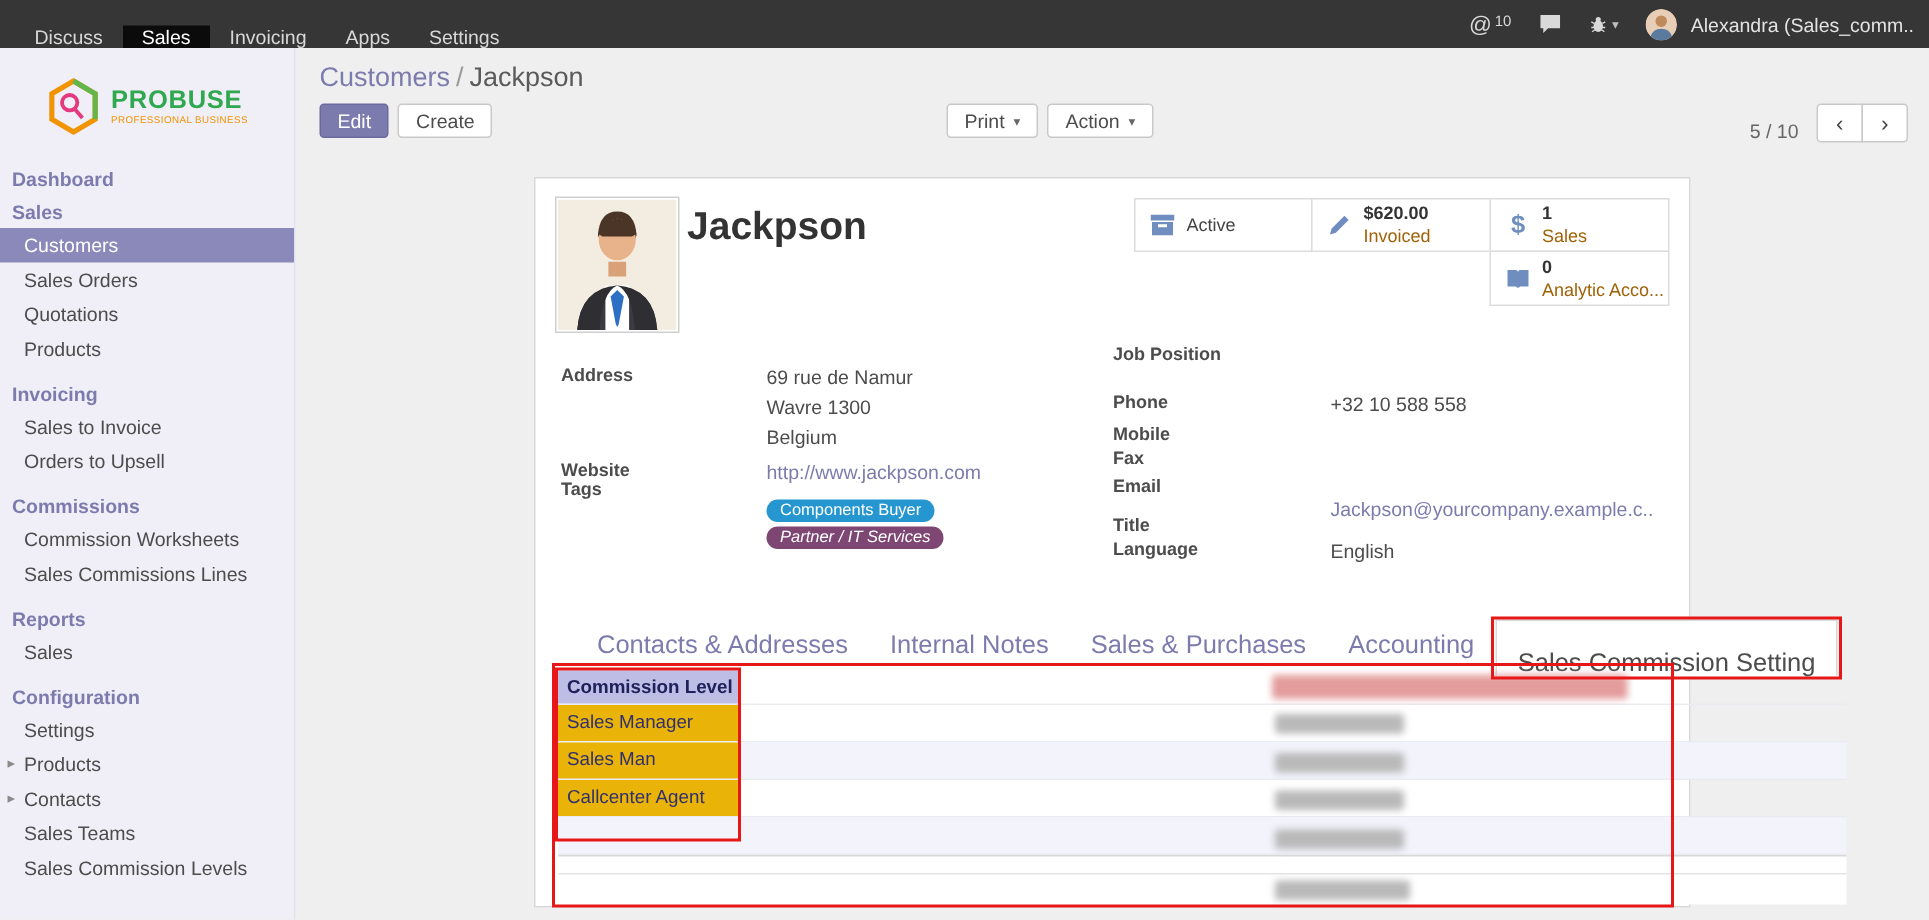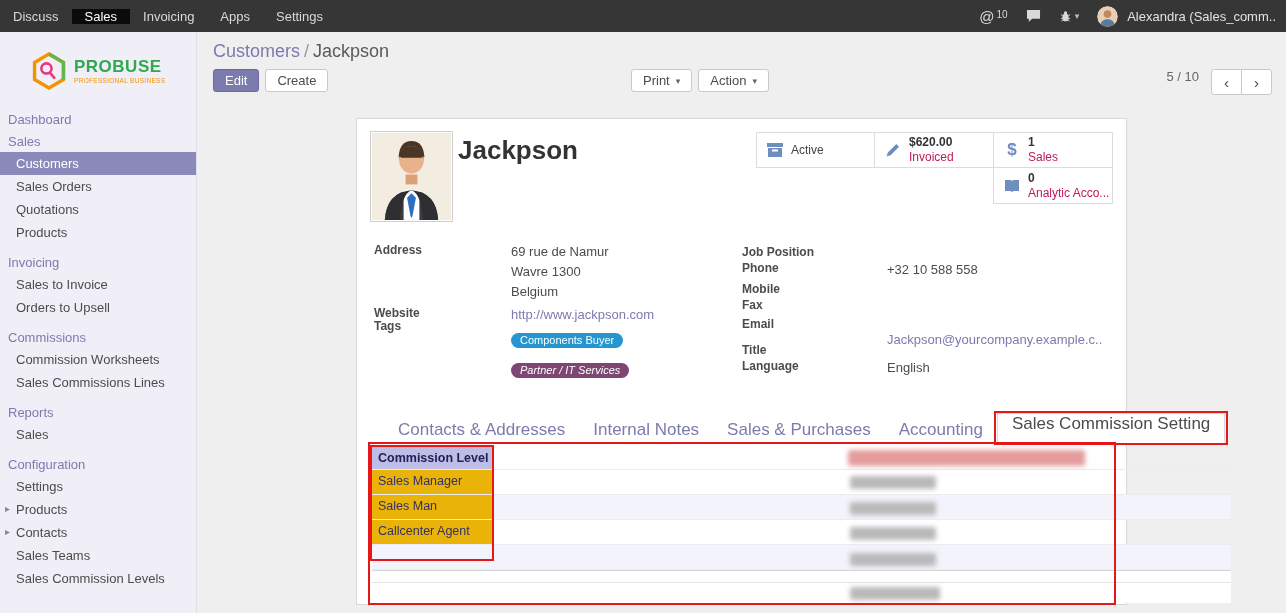--- a/index.html
+++ b/index.html
@@ -1,88 +1,88 @@
 <!DOCTYPE html>
 <html><head>
 <meta charset="utf-8">
 <style>
   *{box-sizing:border-box;margin:0;padding:0}
   html,body{width:1286px;height:613px}
   body{font-family:"Liberation Sans",sans-serif;background:#efeff0;position:relative;overflow:hidden;font-size:13px;color:#4c4c4c}
 
   
   .topbar{position:absolute;top:0;left:0;width:1286px;height:32px;background:#363636;display:flex;align-items:stretch;color:#d9d9d9;z-index:30}
-  .tb-menus{display:flex;align-items:center;}
+  .tb-menus{display:flex;align-items:flex-end;padding-left:10px}
   .tb-item{display:flex;align-items:center;padding:0 13px;cursor:pointer}
   .tb-item.active{background:#0b0b0b;color:#fff}
   .tb-right{margin-left:auto;display:flex;align-items:center;gap:18px;padding-right:10px}
   .tb-mention{display:flex;align-items:flex-start;gap:2px;cursor:pointer}
   .tb-mention .at{font-size:15px;line-height:15px}
   .tb-mention .cnt{font-size:10px}
   .tb-icon{display:flex;align-items:center;gap:3px;cursor:pointer}
   .dd-caret::after{content:"▾";font-size:9px;color:#bdbdbd}
   .tb-user{display:flex;align-items:center;gap:9px;cursor:pointer}
   .tb-user .uname{max-width:158px;white-space:nowrap;overflow:hidden;color:#e3e3e3}
 
   
   .sidebar{position:absolute;top:32px;left:0;width:197px;height:581px;background:#f0eef7;border-right:1px solid #e2dfec}
   .logo{display:flex;align-items:center;gap:8px;padding:20px 6px 12px 32px;cursor:pointer}
   .logo-title{font-size:17px;font-weight:bold;color:#2fa84f;letter-spacing:.5px;line-height:1}
   .logo-sub{font-size:6.5px;color:#f29400;letter-spacing:.3px;margin-top:2px}
   .side-menu{padding-top:6px}
-  .side-heading{font-weight:normal;color:#7c7bad;padding:4px 8px 3px;cursor:pointer}
+  .side-heading{font-weight:bold;color:#7c7bad;padding:4px 8px 3px;cursor:pointer}
   .side-heading.mt{margin-top:7px}
   .side-item{padding:4px 8px 4px 16px;cursor:pointer;position:relative;white-space:nowrap}
   .side-item.selected{background:#8a89ba;color:#fff}
   .side-item .caret{position:absolute;left:5px;top:5px;color:#8a8a8a;font-size:10px}
 
   
   .main{position:absolute;top:32px;left:197px;width:1089px;height:581px;background:#efeff0}
   .breadcrumb{position:absolute;left:16px;top:9px;font-size:18px;color:#7c7bad}
   .breadcrumb .sep{color:#9a9a9a;margin:0 4px}
   .breadcrumb .current{color:#5a5a5a}
   .btn{display:inline-flex;align-items:center;border:1px solid #c9c9c9;background:#fff;color:#4c4c4c;font-size:13px;padding:3px 11px;border-radius:3px;cursor:pointer}
   .btn.primary{background:#7c7bad;border-color:#6b6a9e;color:#fff}
   .cp-left{position:absolute;left:16px;top:37px;display:flex;gap:6px}
   .cp-center{position:absolute;left:434px;top:37px;display:flex;gap:6px}
   .dd::after{content:"▾";font-size:9px;margin-left:6px;color:#666}
-  .pager{position:absolute;right:14px;top:37px;display:flex;align-items:flex-start;gap:12px}
+  .pager{position:absolute;right:14px;top:37px;display:flex;align-items:flex-end;gap:12px}
   .pager-val{color:#666;cursor:pointer}
   .pager-btns{display:flex}
   .pbtn{width:31px;height:26px;border:1px solid #c9c9c9;background:#fff;display:flex;align-items:center;justify-content:center;color:#444;cursor:pointer;font-size:15px}
   .pbtn.prev{border-radius:3px 0 0 3px}
   .pbtn.next{border-radius:0 3px 3px 0;margin-left:-1px}
   .pbtn.prev::before{content:"‹"}
   .pbtn.next::before{content:"›"}
 
   
   .sheet{position:absolute;left:159px;top:86px;width:771px;height:487px;background:#fff;border:1px solid #d8d8d8}
   .photo{position:absolute;left:13px;top:12px;width:83px;height:91px;border:1px solid #cfcfcf;background:#fff;padding:1px;cursor:pointer}
   .photo svg{display:block;width:100%;height:100%}
   .rec-title{position:absolute;left:101px;top:16px;font-size:26px;font-weight:600;color:#333}
 
   .stats{position:absolute;right:13px;top:13px;display:grid;grid-template-columns:repeat(3,119px);grid-auto-rows:36px}
   .stat{border:1px solid #dcdcdc;background:#fff;display:flex;align-items:center;gap:7px;padding:0 9px;cursor:pointer;font-size:12px}
   .stat .sicon{flex:0 0 18px;display:flex;justify-content:center;align-items:center}
   .stat .v{font-weight:bold;color:#333;line-height:1.25}
-  .stat .l{color:#be185d;line-height:1.25;white-space:nowrap;overflow:hidden;max-width:82px}
+  .stat .l{color:#a16207;line-height:1.25;white-space:nowrap;overflow:hidden;max-width:82px}
   .stat .l.single{color:#444}
   .stat.s2,.stat.s3,.stat.s4{margin-left:-1px}
   .stat.s4{grid-column:3;margin-top:-1px}
   .dollar-glyph{font-size:17px;font-weight:bold;color:#6f8ebf}
 
   .flabel{position:absolute;font-size:12px;font-weight:bold;color:#4c4c4c;white-space:nowrap}
   .fval{position:absolute;font-size:13px;color:#4c4c4c;white-space:nowrap}
   .fval.link{color:#7c7bad;cursor:pointer}
-  .tagcol{position:absolute;display:flex;flex-direction:column;align-items:flex-start;gap:15px}
+  .tagcol{position:absolute;display:flex;flex-direction:column;align-items:flex-start;gap:3px}
   .tagpill{display:inline-block;color:#fff;font-size:11px;padding:1px 9px 2px;border-radius:10px;white-space:nowrap}
 
   .tabs{position:absolute;left:15px;top:294px;width:741px;height:30px;border-bottom:1px solid #d8d8d8;display:flex;padding-left:12px;font-size:17px}
   .tab{padding:7px 14px 6px;color:#7c7bad;cursor:pointer;white-space:nowrap}
-  .tab.active{background:#fff;border:1px solid #d8d8d8;border-bottom-color:#fff;color:#4c4c4c;margin-bottom:-1px;position:relative;padding:0 14px}
+  .tab.active{background:#fff;border:1px solid #d8d8d8;border-bottom-color:#fff;color:#4c4c4c;margin-bottom:-1px;position:relative;padding:18px 14px}
 
   
   .ctable{position:absolute;left:15px;top:328px;width:859px}
   .crow{display:flex;border-bottom:1px solid #ebebf2}
   .chead{height:23px}
   .cdata{height:25px;cursor:pointer}
   .ccell1{width:121px;padding:4px 4px 0 6px;font-size:12.5px;white-space:nowrap;overflow:hidden}
   .chead .ccell1{background:#bdbde6;font-weight:bold;color:#20205a;cursor:pointer}
   .cdata .ccell1{background:#eab308;color:#30306e}
   .cdata.plain1 .ccell1{background:transparent}
@@ -268,21 +268,21 @@
     <span class="fval" style="left:154px;top:145px">Wavre 1300</span>
     <span class="fval" style="left:154px;top:165px">Belgium</span>
     <span class="flabel" style="left:17px;top:187px">Website</span>
     <span class="fval link" style="left:154px;top:188px">http://www.jackpson.com</span>
     <span class="flabel" style="left:17px;top:200px">Tags</span>
     <span class="tagcol" style="left:154px;top:214px">
       <span class="tagpill" style="background: rgb(37, 150, 207);">Components Buyer</span>
       <span class="tagpill" style="background: rgb(125, 70, 115); font-style: italic;">Partner / IT Services</span>
     </span>
 
-    <span class="flabel" style="left:385px;top:126px">Job Position</span>
+    <span class="flabel" style="left:385px;top:110px">Job Position</span>
     <span class="flabel" style="left:385px;top:142px">Phone</span>
     <span class="fval" style="left:530px;top:143px">+32 10 588 558</span>
     <span class="flabel" style="left:385px;top:163px">Mobile</span>
     <span class="flabel" style="left:385px;top:179px">Fax</span>
     <span class="flabel" style="left:385px;top:198px">Email</span>
     <span class="fval link" style="left:530px;top:213px">Jackpson@yourcompany.example.c..</span>
     <span class="flabel" style="left:385px;top:224px">Title</span>
     <span class="flabel" style="left:385px;top:240px">Language</span>
     <span class="fval" style="left:530px;top:241px">English</span>
 

